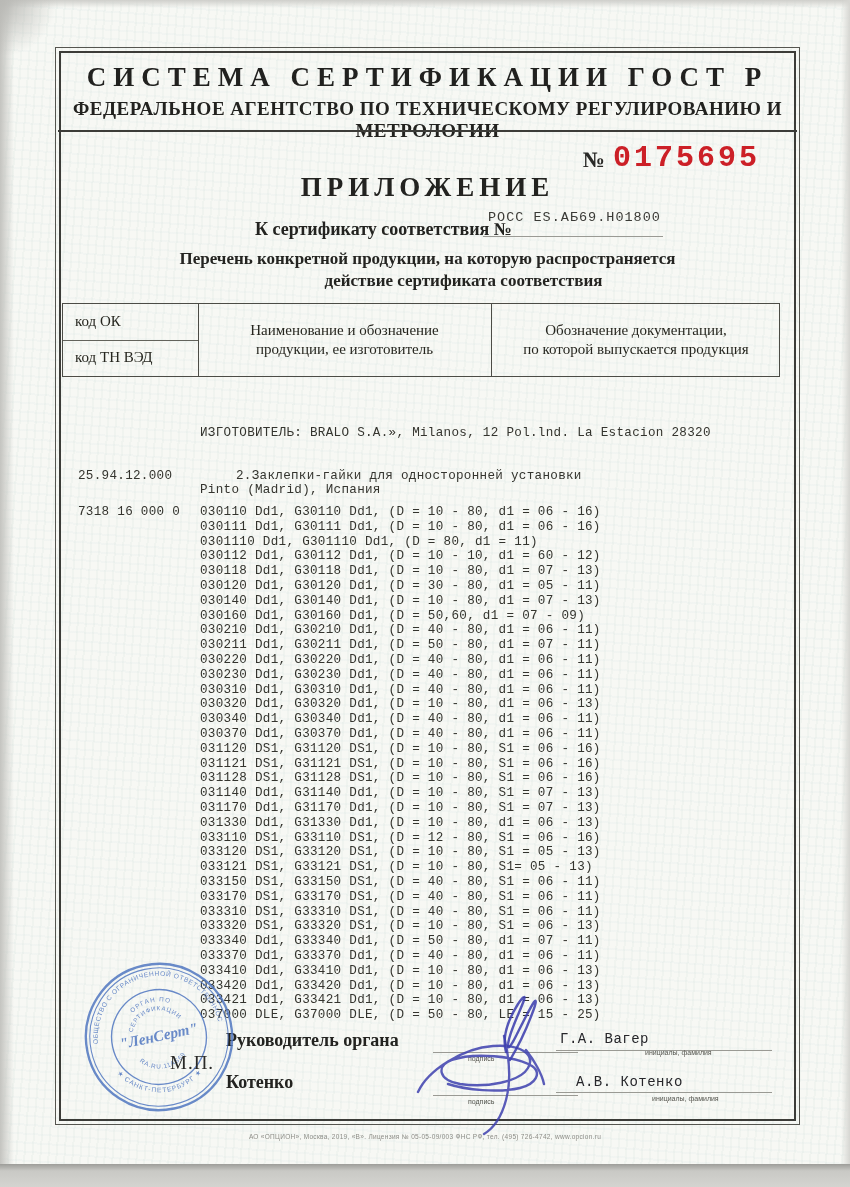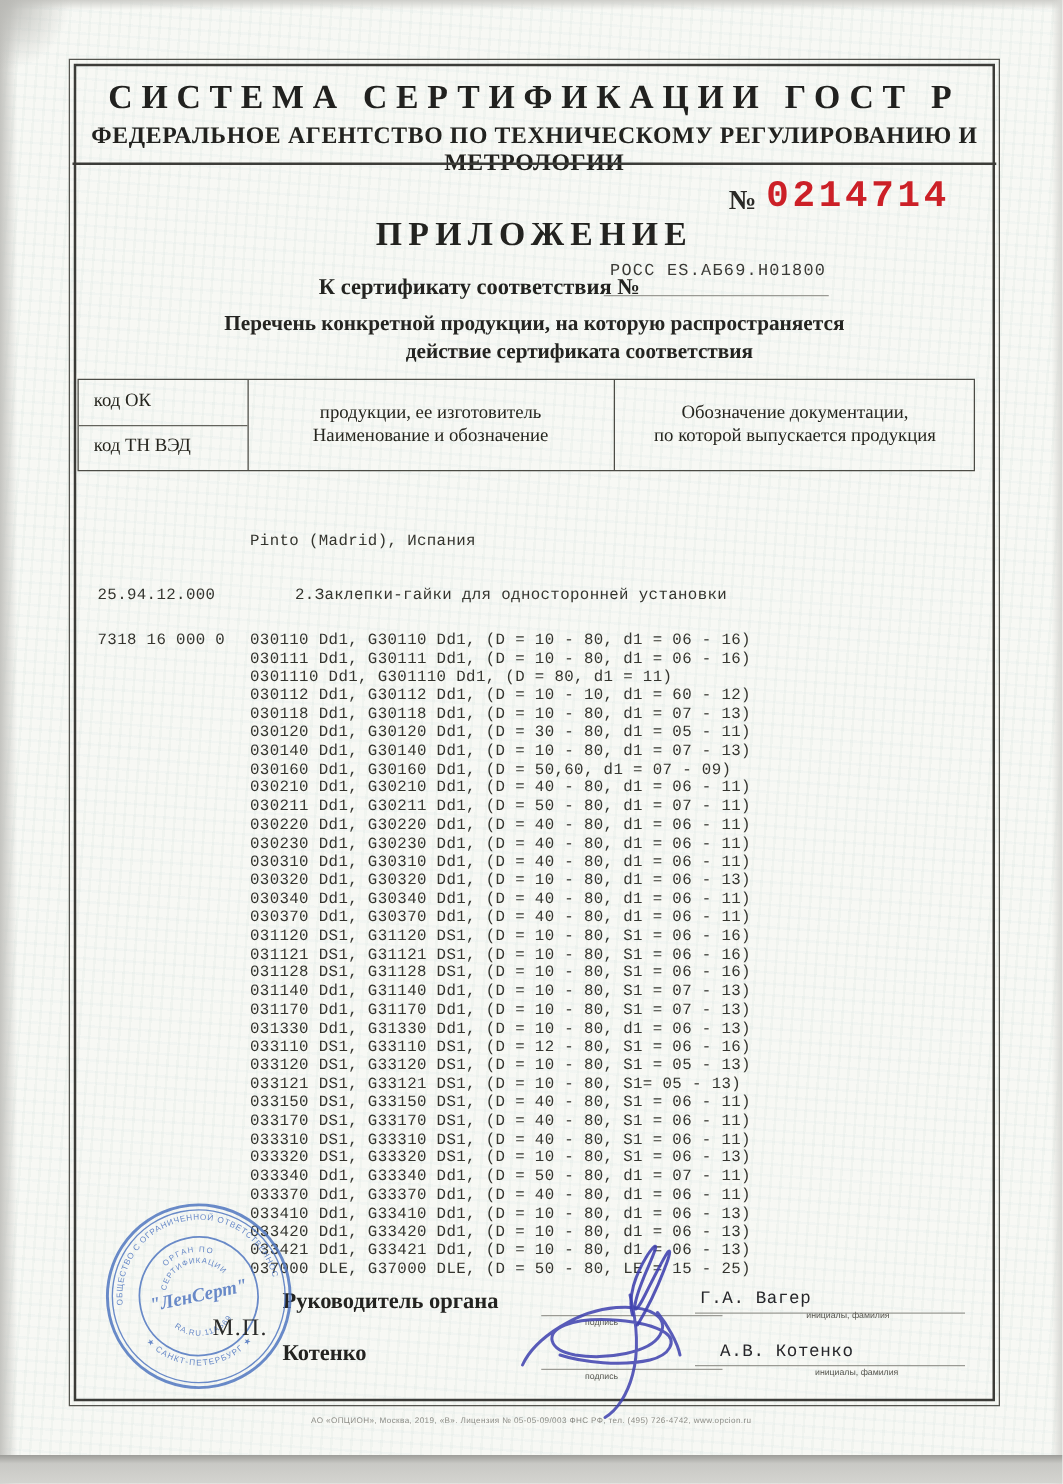--- a/index.html
+++ b/index.html
@@ -85,48 +85,49 @@
 
   <div class="frame-outer">
     <div class="frame-inner"></div>
   </div>
 
   <div class="abs ser agency">ФЕДЕРАЛЬНОЕ АГЕНТСТВО ПО ТЕХНИЧЕСКОМУ РЕГУЛИРОВАНИЮ И МЕТРОЛОГИИ</div>
   <div class="abs ser sys-title">СИСТЕМА СЕРТИФИКАЦИИ ГОСТ Р</div>
   <div class="abs head-rule"></div>
 
   <div class="abs ser num-sym">№</div>
-  <div class="abs mono num-digits">0214714</div>
+  <div class="abs mono num-digits">0175695</div>
 
   <div class="abs ser doc-title">ПРИЛОЖЕНИЕ</div>
 
   <div class="abs ser cert-label">К сертификату соответствия №</div>
   <div class="abs mono cert-number">РОСС ES.АБ69.Н01800</div>
   <div class="abs cert-line"></div>
 
   <div class="abs ser subtitle" style="top:249px;">Перечень конкретной продукции,  на которую распространяется</div>
   <div class="abs ser subtitle" style="top:271px;padding-left:36px;">действие сертификата соответствия</div>
 
   <div class="abs tbl">
     <div class="v1"></div>
     <div class="v2"></div>
     <div class="h1"></div>
     <div class="tbl-cell ser" style="left:12px;top:9px;">код ОК</div>
     <div class="tbl-cell ser" style="left:12px;top:45px;">код ТН ВЭД</div>
     <div class="tbl-cell ser cell-c" style="left:135px;top:17px;width:293px;">
+      <div>Наименование и обозначение</div>
       <div>продукции, ее изготовитель</div>
-      <div>Наименование и обозначение</div>
     </div>
     <div class="tbl-cell ser cell-c" style="left:428px;top:17px;width:290px;">
       <div>Обозначение документации,</div>
       <div>по которой выпускается продукция</div>
     </div>
   </div>
 
   <div class="abs mono mono-body" style="left:200px;top:386px;line-height:19px;">
+    <div>ИЗГОТОВИТЕЛЬ: BRALO S.A.», Milanos, 12 Pol.lnd. La Estacion 28320</div>
     <div>Pinto (Madrid), Испания</div>
   </div>
 
   <div class="abs mono mono-body" style="left:78px;top:469px;">25.94.12.000</div>
   <div class="abs mono mono-body" style="left:192px;top:469px;margin-left:44px;">2.Заклепки-гайки для односторонней установки</div>
   <div class="abs mono mono-body" style="left:78px;top:505px;">7318 16 000 0</div>
 
   <div class="abs mono mono-body items" style="left:200px;top:505px;"><div>030110 Dd1, G30110 Dd1, (D = 10 - 80, d1 = 06 - 16)</div><div>030111 Dd1, G30111 Dd1, (D = 10 - 80, d1 = 06 - 16)</div><div>0301110 Dd1, G301110 Dd1, (D = 80, d1 = 11)</div><div>030112 Dd1, G30112 Dd1, (D = 10 - 10, d1 = 60 - 12)</div><div>030118 Dd1, G30118 Dd1, (D = 10 - 80, d1 = 07 - 13)</div><div>030120 Dd1, G30120 Dd1, (D = 30 - 80, d1 = 05 - 11)</div><div>030140 Dd1, G30140 Dd1, (D = 10 - 80, d1 = 07 - 13)</div><div>030160 Dd1, G30160 Dd1, (D = 50,60, d1 = 07 - 09)</div><div>030210 Dd1, G30210 Dd1, (D = 40 - 80, d1 = 06 - 11)</div><div>030211 Dd1, G30211 Dd1, (D = 50 - 80, d1 = 07 - 11)</div><div>030220 Dd1, G30220 Dd1, (D = 40 - 80, d1 = 06 - 11)</div><div>030230 Dd1, G30230 Dd1, (D = 40 - 80, d1 = 06 - 11)</div><div>030310 Dd1, G30310 Dd1, (D = 40 - 80, d1 = 06 - 11)</div><div>030320 Dd1, G30320 Dd1, (D = 10 - 80, d1 = 06 - 13)</div><div>030340 Dd1, G30340 Dd1, (D = 40 - 80, d1 = 06 - 11)</div><div>030370 Dd1, G30370 Dd1, (D = 40 - 80, d1 = 06 - 11)</div><div>031120 DS1, G31120 DS1, (D = 10 - 80, S1 = 06 - 16)</div><div>031121 DS1, G31121 DS1, (D = 10 - 80, S1 = 06 - 16)</div><div>031128 DS1, G31128 DS1, (D = 10 - 80, S1 = 06 - 16)</div><div>031140 Dd1, G31140 Dd1, (D = 10 - 80, S1 = 07 - 13)</div><div>031170 Dd1, G31170 Dd1, (D = 10 - 80, S1 = 07 - 13)</div><div>031330 Dd1, G31330 Dd1, (D = 10 - 80, d1 = 06 - 13)</div><div>033110 DS1, G33110 DS1, (D = 12 - 80, S1 = 06 - 16)</div><div>033120 DS1, G33120 DS1, (D = 10 - 80, S1 = 05 - 13)</div><div>033121 DS1, G33121 DS1, (D = 10 - 80, S1= 05 - 13)</div><div>033150 DS1, G33150 DS1, (D = 40 - 80, S1 = 06 - 11)</div><div>033170 DS1, G33170 DS1, (D = 40 - 80, S1 = 06 - 11)</div><div>033310 DS1, G33310 DS1, (D = 40 - 80, S1 = 06 - 11)</div><div>033320 DS1, G33320 DS1, (D = 10 - 80, S1 = 06 - 13)</div><div>033340 Dd1, G33340 Dd1, (D = 50 - 80, d1 = 07 - 11)</div><div>033370 Dd1, G33370 Dd1, (D = 40 - 80, d1 = 06 - 11)</div><div>033410 Dd1, G33410 Dd1, (D = 10 - 80, d1 = 06 - 13)</div><div>033420 Dd1, G33420 Dd1, (D = 10 - 80, d1 = 06 - 13)</div><div>033421 Dd1, G33421 Dd1, (D = 10 - 80, d1 = 06 - 13)</div><div>037000 DLE, G37000 DLE, (D = 50 - 80, LE = 15 - 25)</div></div>
 
   <div class="abs ser role" style="left:226px;top:1030px;">Руководитель органа</div>

